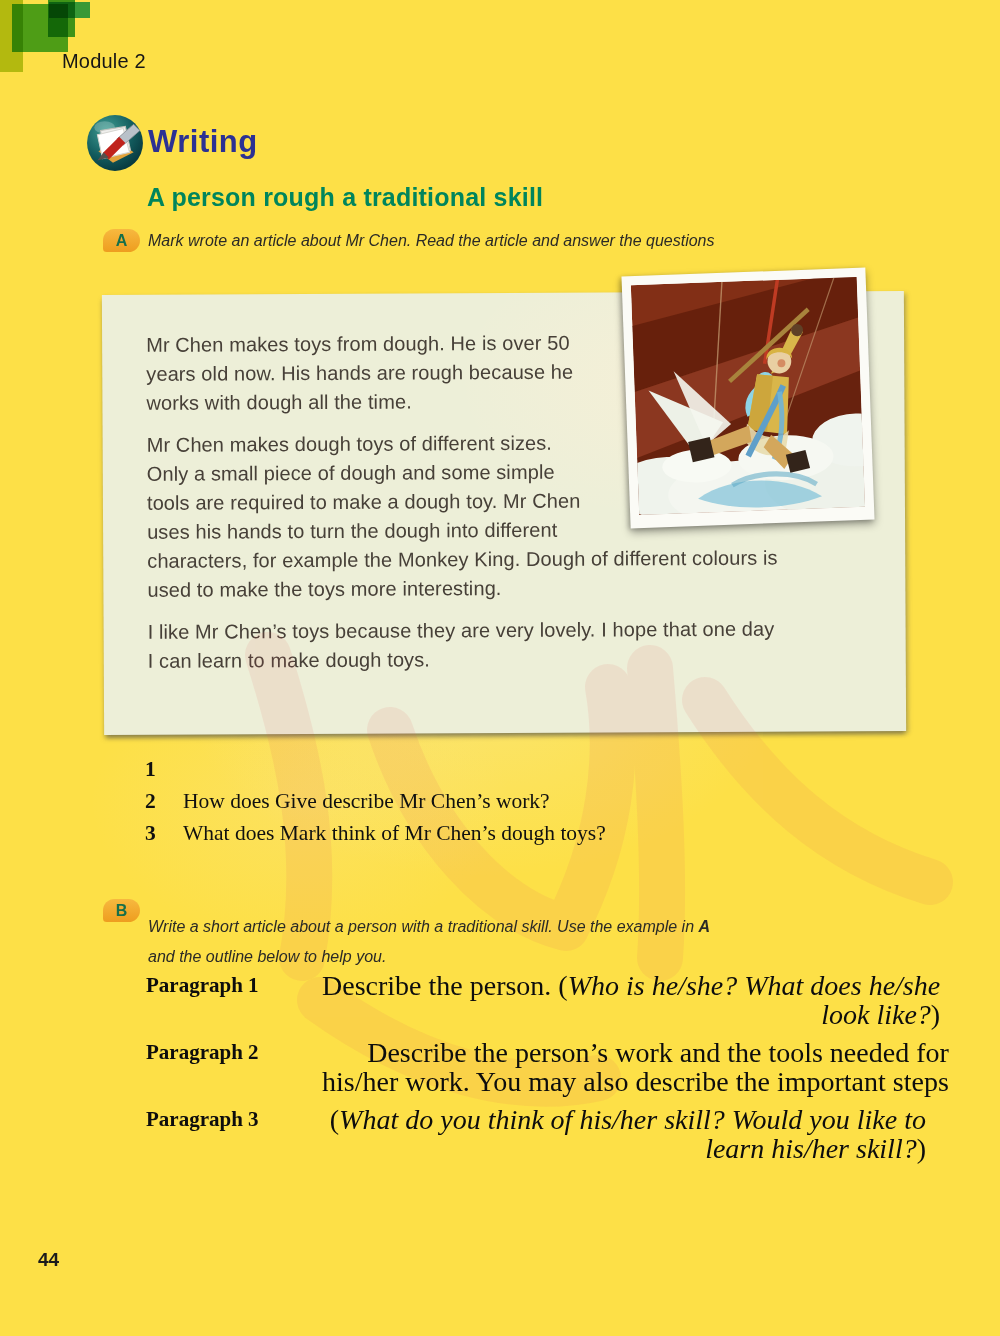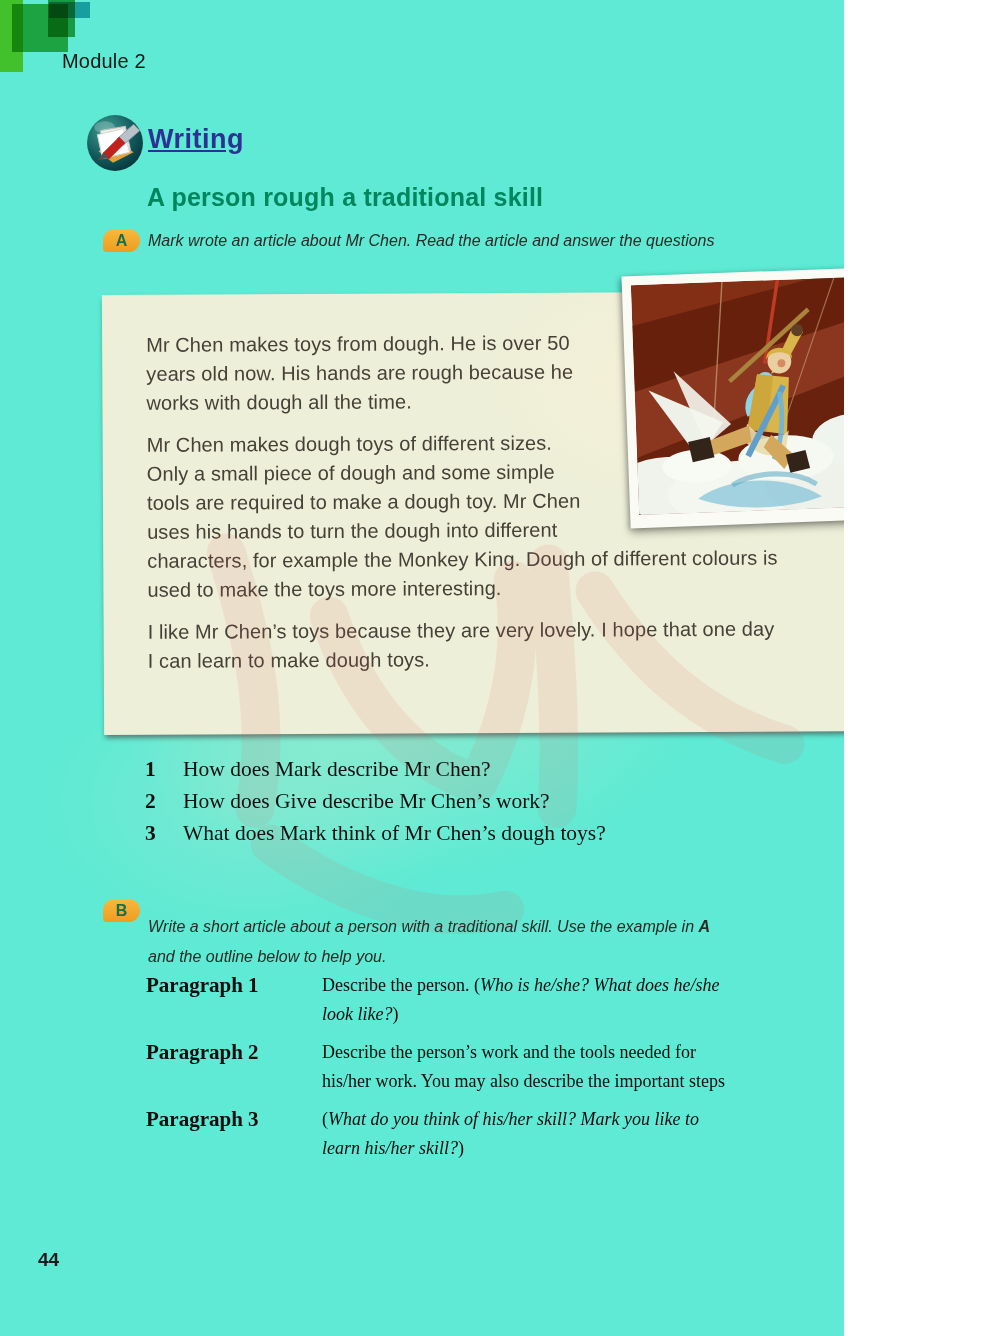--- a/index.html
+++ b/index.html
@@ -1,18 +1,18 @@
 <!DOCTYPE html>
 <html><head>
 <meta charset="utf-8">
 <style>
   html,body{margin:0;padding:0;background:#ffffff;}
   .page{
-    position:relative;width:844px;height:1336px;overflow:hidden;
-    background:#5eead4;
+    position:relative;width:1000px;height:1336px;overflow:hidden;
+    background:#fde047;
     font-family:"Liberation Sans",sans-serif;
   }
   
   .page::before{
     content:"";position:absolute;inset:0;pointer-events:none;
     background:
       radial-gradient(420px 260px at 48% 52%, rgba(246,238,196,0.30), rgba(246,238,196,0) 70%),
       radial-gradient(300px 200px at 30% 60%, rgba(248,230,200,0.18), rgba(248,230,200,0) 70%);
   }
 
@@ -21,21 +21,21 @@
   .sq1{left:0;top:0;width:23px;height:72px;background:#b5d334;}
   .sq2{left:12px;top:4px;width:56px;height:48px;background:#35a936;opacity:.88;}
   .sq3{left:48px;top:0;width:27px;height:37px;background:#2a9f3f;opacity:.9;}
   .sq4{left:49px;top:2px;width:41px;height:16px;background:#15a0b5;opacity:.85;}
   .module-label{position:absolute;left:62px;top:50px;font-size:20px;color:#161616;letter-spacing:.2px;}
 
   
   .writing-icon{position:absolute;left:86px;top:114px;width:58px;height:58px;}
   .writing-title{
     position:absolute;left:148px;top:124px;
-    font-size:27px;font-weight:bold;color:#2c3193;letter-spacing:.5px;text-decoration:underline;
+    font-size:31px;font-weight:bold;color:#2c3193;letter-spacing:.5px;
   }
   .lesson-title{
     position:absolute;left:147px;top:183px;
     font-size:25px;font-weight:bold;color:#00855c;letter-spacing:.2px;
   }
 
   
   .badge{
     position:absolute;width:37px;height:23px;
     background:linear-gradient(#f7b93f,#ee9d1f);
@@ -84,21 +84,21 @@
 
   
   .questions{position:absolute;left:145px;top:753px;font-family:"Liberation Serif",serif;}
   .q-row{display:flex;line-height:32px;font-size:21.5px;color:#101010;}
   .q-num{width:38px;font-weight:bold;}
 
   
   .outline{position:absolute;left:146px;top:971px;width:780px;font-family:"Liberation Serif",serif;}
   .o-row{display:grid;grid-template-columns:176px 1fr;margin-bottom:9px;}
   .o-label{font-weight:bold;font-size:21px;line-height:29px;color:#0d0d0d;}
-  .o-text{font-size:18px;line-height:29px;color:#0d0d0d;}
+  .o-text{font-size:28px;line-height:29px;color:#0d0d0d;text-align:right;}
 
   .page-number{position:absolute;left:38px;top:1249px;font-size:19px;font-weight:bold;color:#1c1c1c;}
 </style>
 </head>
 <body>
 
 <div class="page">
 
   <div class="logo-sq sq1"></div>
   <div class="logo-sq sq2"></div>
@@ -200,21 +200,20 @@
       <path d="M390,730 C425,835 495,910 566,928 C610,842 620,757 608,687"></path>
       <path d="M650,668 C658,762 666,872 660,958"></path>
       <path d="M705,700 C762,790 832,852 930,882"></path>
       <path d="M320,1000 C420,1072 520,1096 598,1078"></path>
     </g>
   </svg>
 
   <div class="questions">
   <div class="q-row">
     <span class="q-num">1</span>
-    <span class="q-text">How does Mark describe Mr Chen?</span>
   </div>
 
   <div class="q-row">
     <span class="q-num">2</span>
     <span class="q-text">How does Give describe Mr Chen’s work?</span>
   </div>
 
   <div class="q-row">
     <span class="q-num">3</span>
     <span class="q-text">What does Mark think of Mr Chen’s dough toys?</span>
@@ -240,20 +239,20 @@
     <span class="o-label">Paragraph 2</span>
     <span class="o-text">
           <span class="ln"><span class="seg-normal">Describe the person’s work and the tools needed for</span></span>
           <span class="ln"><span class="seg-normal">his/her work. You may also describe the important steps</span></span>
         </span>
   </div>
 
   <div class="o-row">
     <span class="o-label">Paragraph 3</span>
     <span class="o-text">
-          <span class="ln"><span class="seg-normal">(</span><span class="seg-italic">What do you think of his/her skill? Mark you like to</span></span>
+          <span class="ln"><span class="seg-normal">(</span><span class="seg-italic">What do you think of his/her skill? Would you like to</span></span>
           <span class="ln"><span class="seg-italic">learn his/her skill?</span><span class="seg-normal">)</span></span>
         </span>
   </div>
 </div>
 
   <div class="page-number">44</div>
 </div>
 
 </body></html>

